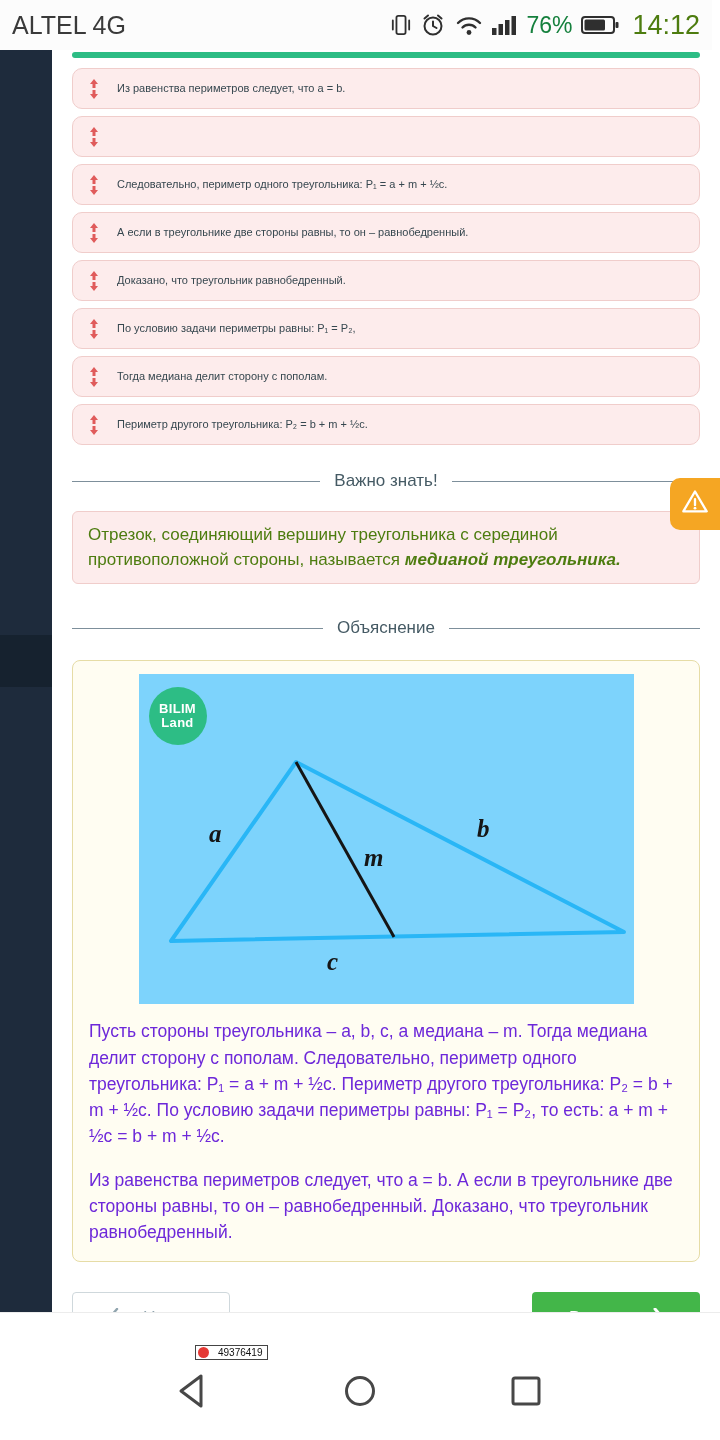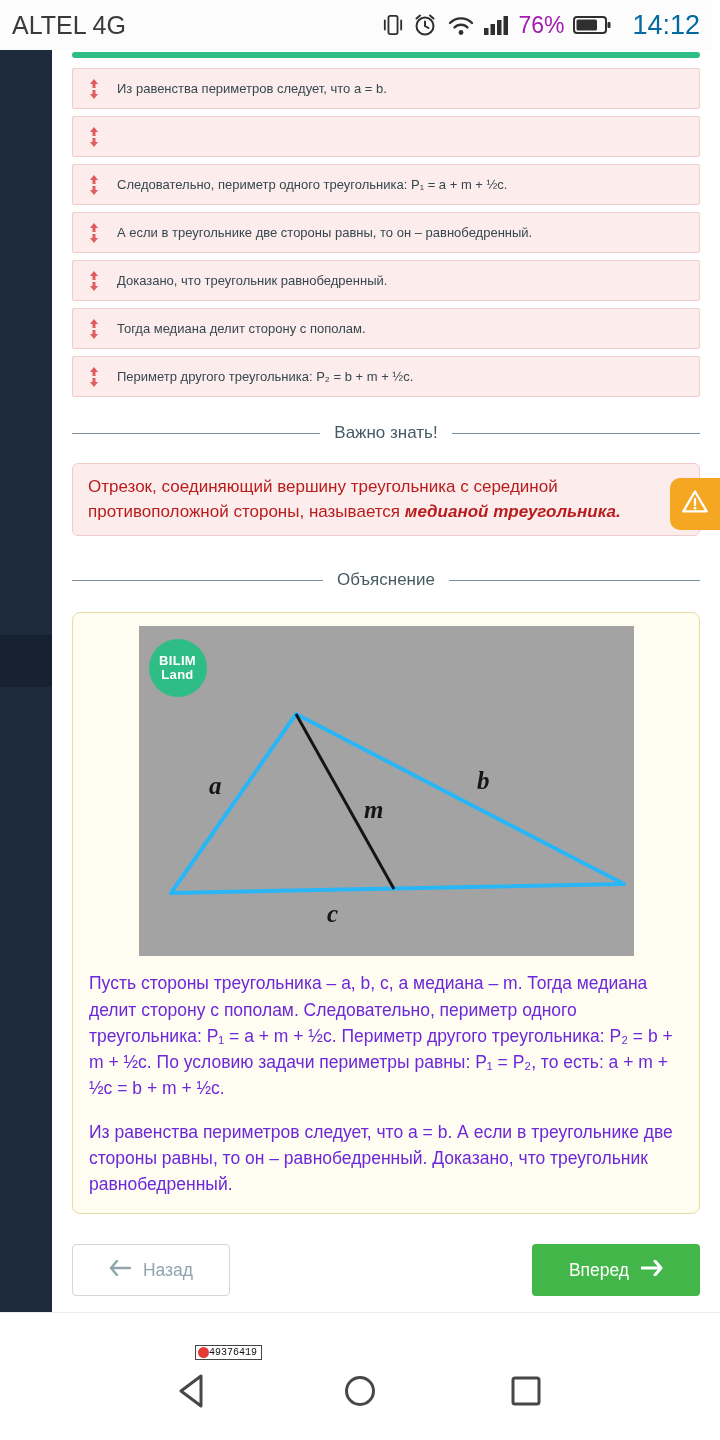--- a/index.html
+++ b/index.html
@@ -5,71 +5,71 @@
   html,body{margin:0;padding:0;background:#9e9e9e;}
   .screen{position:relative;width:720px;height:1440px;background:#fff;overflow:hidden;
           font-family:"Liberation Sans",sans-serif;color:#36474f;}
 
   
   .status-bar{position:absolute;top:0;left:0;right:8px;height:50px;background:#fcfcfc;
               display:flex;align-items:center;padding:0 12px;box-sizing:border-box;}
   .carrier{font-size:25px;color:#3a3a3a;}
   .sb-right{margin-left:auto;display:flex;align-items:center;gap:9px;}
   .sb-right svg{display:block;}
-  .sb-pct{font-size:23px;color:#a21caf;}
-  .sb-time{font-size:27px;color:#0369a1;margin-left:12px;}
+  .sb-pct{font-size:23px;color:#15803d;}
+  .sb-time{font-size:27px;color:#4d7c0f;margin-left:4px;}
 
   
   .sidebar{position:absolute;top:50px;left:0;width:52px;height:1262px;background:#1e2b3c;}
   .sidebar-block{position:absolute;top:585px;left:0;width:52px;height:52px;background:#16222f;}
 
   
   .main{position:absolute;top:50px;left:52px;width:668px;height:1262px;background:#fff;
         box-sizing:border-box;padding:0 20px;overflow:hidden;}
   .teal-strip{height:6px;background:#2dbd85;border-radius:3px;margin:2px 0 10px;}
 
   .card{display:flex;align-items:center;min-height:41px;background:#fdecec;border:1px solid #f0cdcb;
-        border-radius:2px;margin-bottom:7px;padding:8px 12px 8px 44px;position:relative;
-        font-size:13px;line-height:1.35;color:#36474f;box-sizing:border-box;}
+        border-radius:10px;margin-bottom:7px;padding:8px 12px 8px 44px;position:relative;
+        font-size:11px;line-height:1.35;color:#36474f;box-sizing:border-box;}
   .drag{position:absolute;left:15px;top:50%;transform:translateY(-50%);display:flex;}
 
   .divider{display:flex;align-items:center;color:#455a64;font-size:17px;margin-top:26px;}
   .divider:before,.divider:after{content:"";flex:1;height:1px;background:#7d8f9b;}
   .divider span{padding:0 14px;}
   .divider.second{margin-top:34px;}
 
   .info-box{margin-top:20px;background:#fdecec;border:1px solid #f0cdcb;border-radius:6px;
-            padding:11px 15px;font-size:17px;line-height:1.45;color:#b91c1c;}
+            padding:11px 15px;font-size:17px;line-height:1.45;color:#4d7c0f;}
   .info-box i{font-weight:bold;}
 
   .yellow-box{margin-top:22px;background:#fffdf2;border:1px solid #e6dca6;border-radius:8px;
               padding:13px 14px 16px;box-sizing:border-box;}
-  .figure{width:495px;height:330px;margin:0 auto;background:#a3a3a3;position:relative;}
+  .figure{width:495px;height:330px;margin:0 auto;background:#7dd3fc;position:relative;}
   .logo{position:absolute;left:10px;top:13px;width:58px;height:58px;border-radius:50%;background:#2dbd85;
         color:#fff;display:flex;flex-direction:column;align-items:center;justify-content:center;
         font-weight:bold;font-size:13px;line-height:1.1;letter-spacing:.3px;z-index:2;}
   .tri{position:absolute;left:0;top:0;width:100%;height:100%;}
   .tri text{font-family:"Liberation Serif",serif;font-style:italic;font-weight:bold;font-size:25px;fill:#151515;}
   .expl{margin:14px 2px 0;font-size:17.5px;line-height:1.5;color:#6d28d9;}
   .expl + .expl{margin-top:17px;}
 
   .btn-row{display:flex;justify-content:space-between;margin-top:30px;}
   .btn{height:52px;border-radius:4px;display:flex;align-items:center;justify-content:center;gap:12px;
        font-size:17.5px;cursor:pointer;font-family:inherit;}
   .btn-back{width:158px;background:#fff;border:1px solid #cfd8dc;color:#90a4ae;}
   .btn-fwd{width:168px;background:#43b649;border:none;color:#fff;}
 
   .warn-tab{position:absolute;right:0;top:478px;width:50px;height:52px;background:#f5a623;
             border-radius:10px 0 0 10px;display:flex;align-items:center;justify-content:center;z-index:5;}
 
   
   .bottom{position:absolute;top:1312px;left:0;right:0;height:128px;background:#fff;border-top:1px solid #ececec;}
-  .counter{position:absolute;left:195px;top:32px;display:inline-flex;align-items:center;gap:0;
+  .counter{position:absolute;left:195px;top:32px;display:inline-flex;align-items:center;gap:9px;
            border:1px solid #444;background:#fff;padding:1px 4px 1px 2px;font-size:10px;color:#111;
-           font-family:Liberation Mono, monospace;}
+           font-family:Liberation Sans, sans-serif;}
   .dot{width:11px;height:11px;border-radius:50%;background:#e53935;display:inline-block;}
   .navbar{position:absolute;left:0;right:0;top:58px;display:flex;justify-content:center;gap:126px;align-items:center;}
   .nav-ic{width:40px;height:40px;display:block;}
 </style>
 </head>
 <body>
 
 <div class="screen">
 
   <div class="status-bar">
@@ -165,20 +165,29 @@
   <div class="card">
     <span class="drag">
       <svg width="12" height="22" viewBox="0 0 12 22">
               <path d="M6 1 L10 6 H7.5 V10 H4.5 V6 H2 Z" fill="#e05b5b"></path>
               <path d="M6 21 L2 16 H4.5 V12 H7.5 V16 H10 Z" fill="#e05b5b"></path>
             </svg>
     </span>
     <span class="card-text">Доказано, что треугольник равнобедренный.</span>
   </div>
 
+  <div class="card">
+    <span class="drag">
+      <svg width="12" height="22" viewBox="0 0 12 22">
+              <path d="M6 1 L10 6 H7.5 V10 H4.5 V6 H2 Z" fill="#e05b5b"></path>
+              <path d="M6 21 L2 16 H4.5 V12 H7.5 V16 H10 Z" fill="#e05b5b"></path>
+            </svg>
+    </span>
+    <span class="card-text">По условию задачи периметры равны: P₁ = P₂,</span>
+  </div>
 
   <div class="card">
     <span class="drag">
       <svg width="12" height="22" viewBox="0 0 12 22">
               <path d="M6 1 L10 6 H7.5 V10 H4.5 V6 H2 Z" fill="#e05b5b"></path>
               <path d="M6 21 L2 16 H4.5 V12 H7.5 V16 H10 Z" fill="#e05b5b"></path>
             </svg>
     </span>
     <span class="card-text">Тогда медиана делит сторону c пополам.</span>
   </div>

